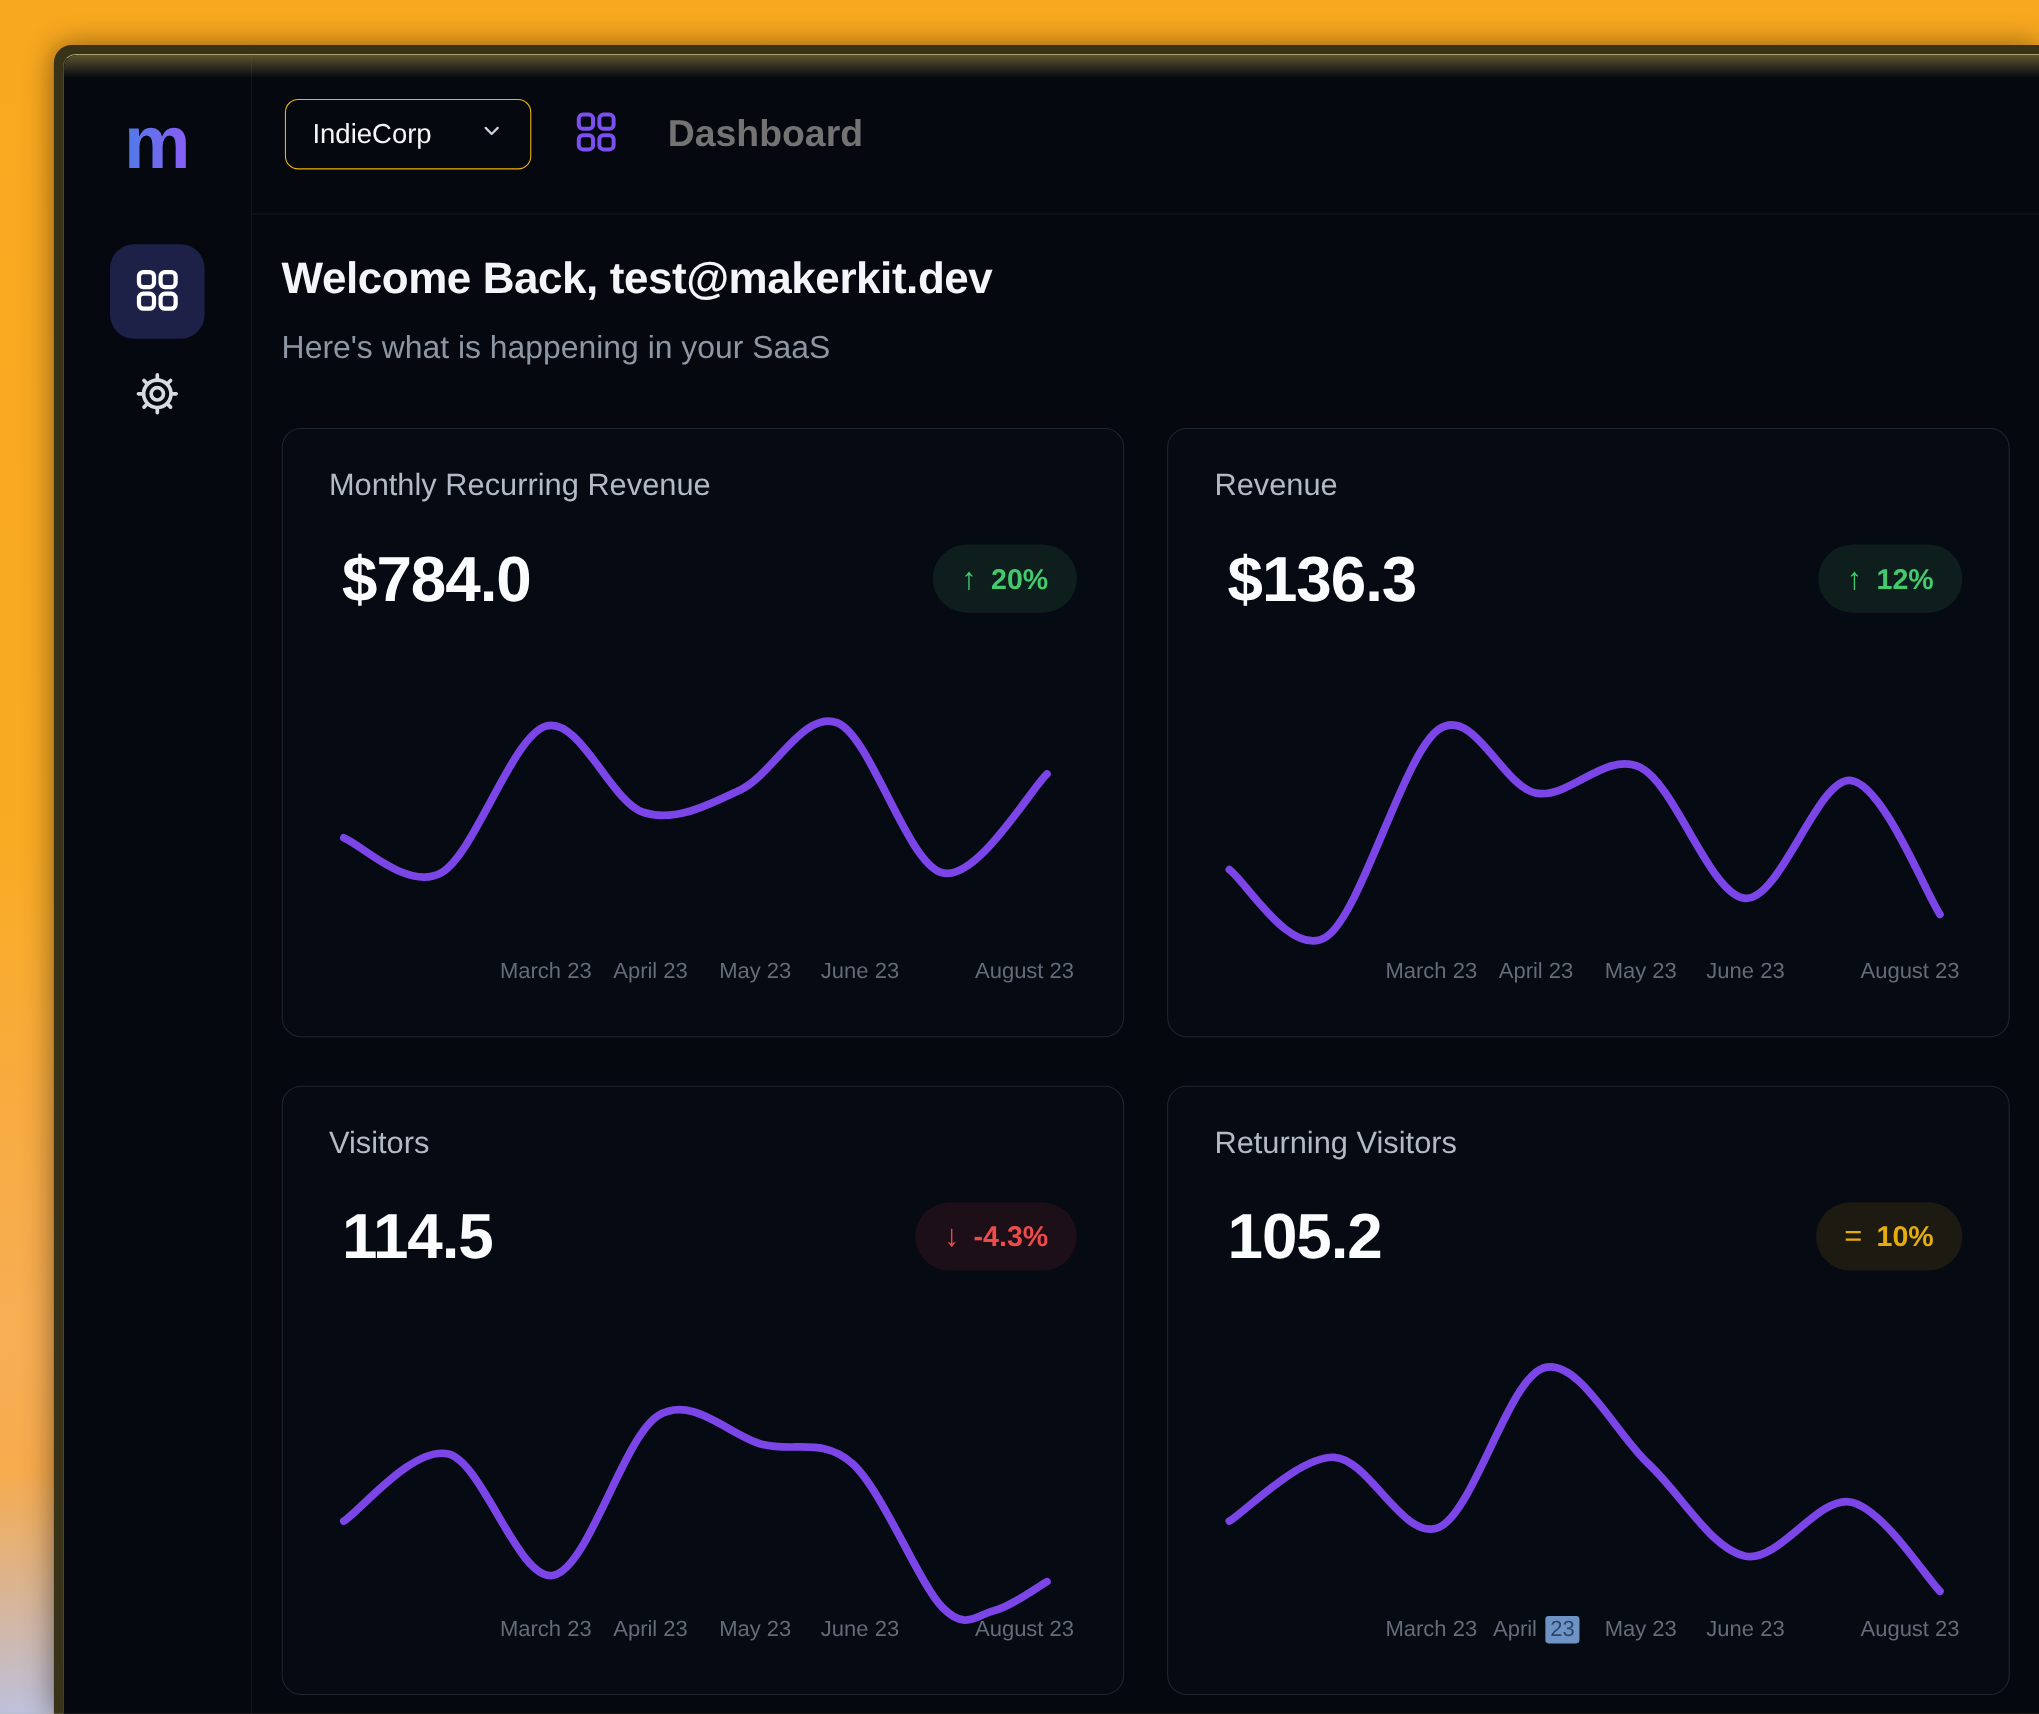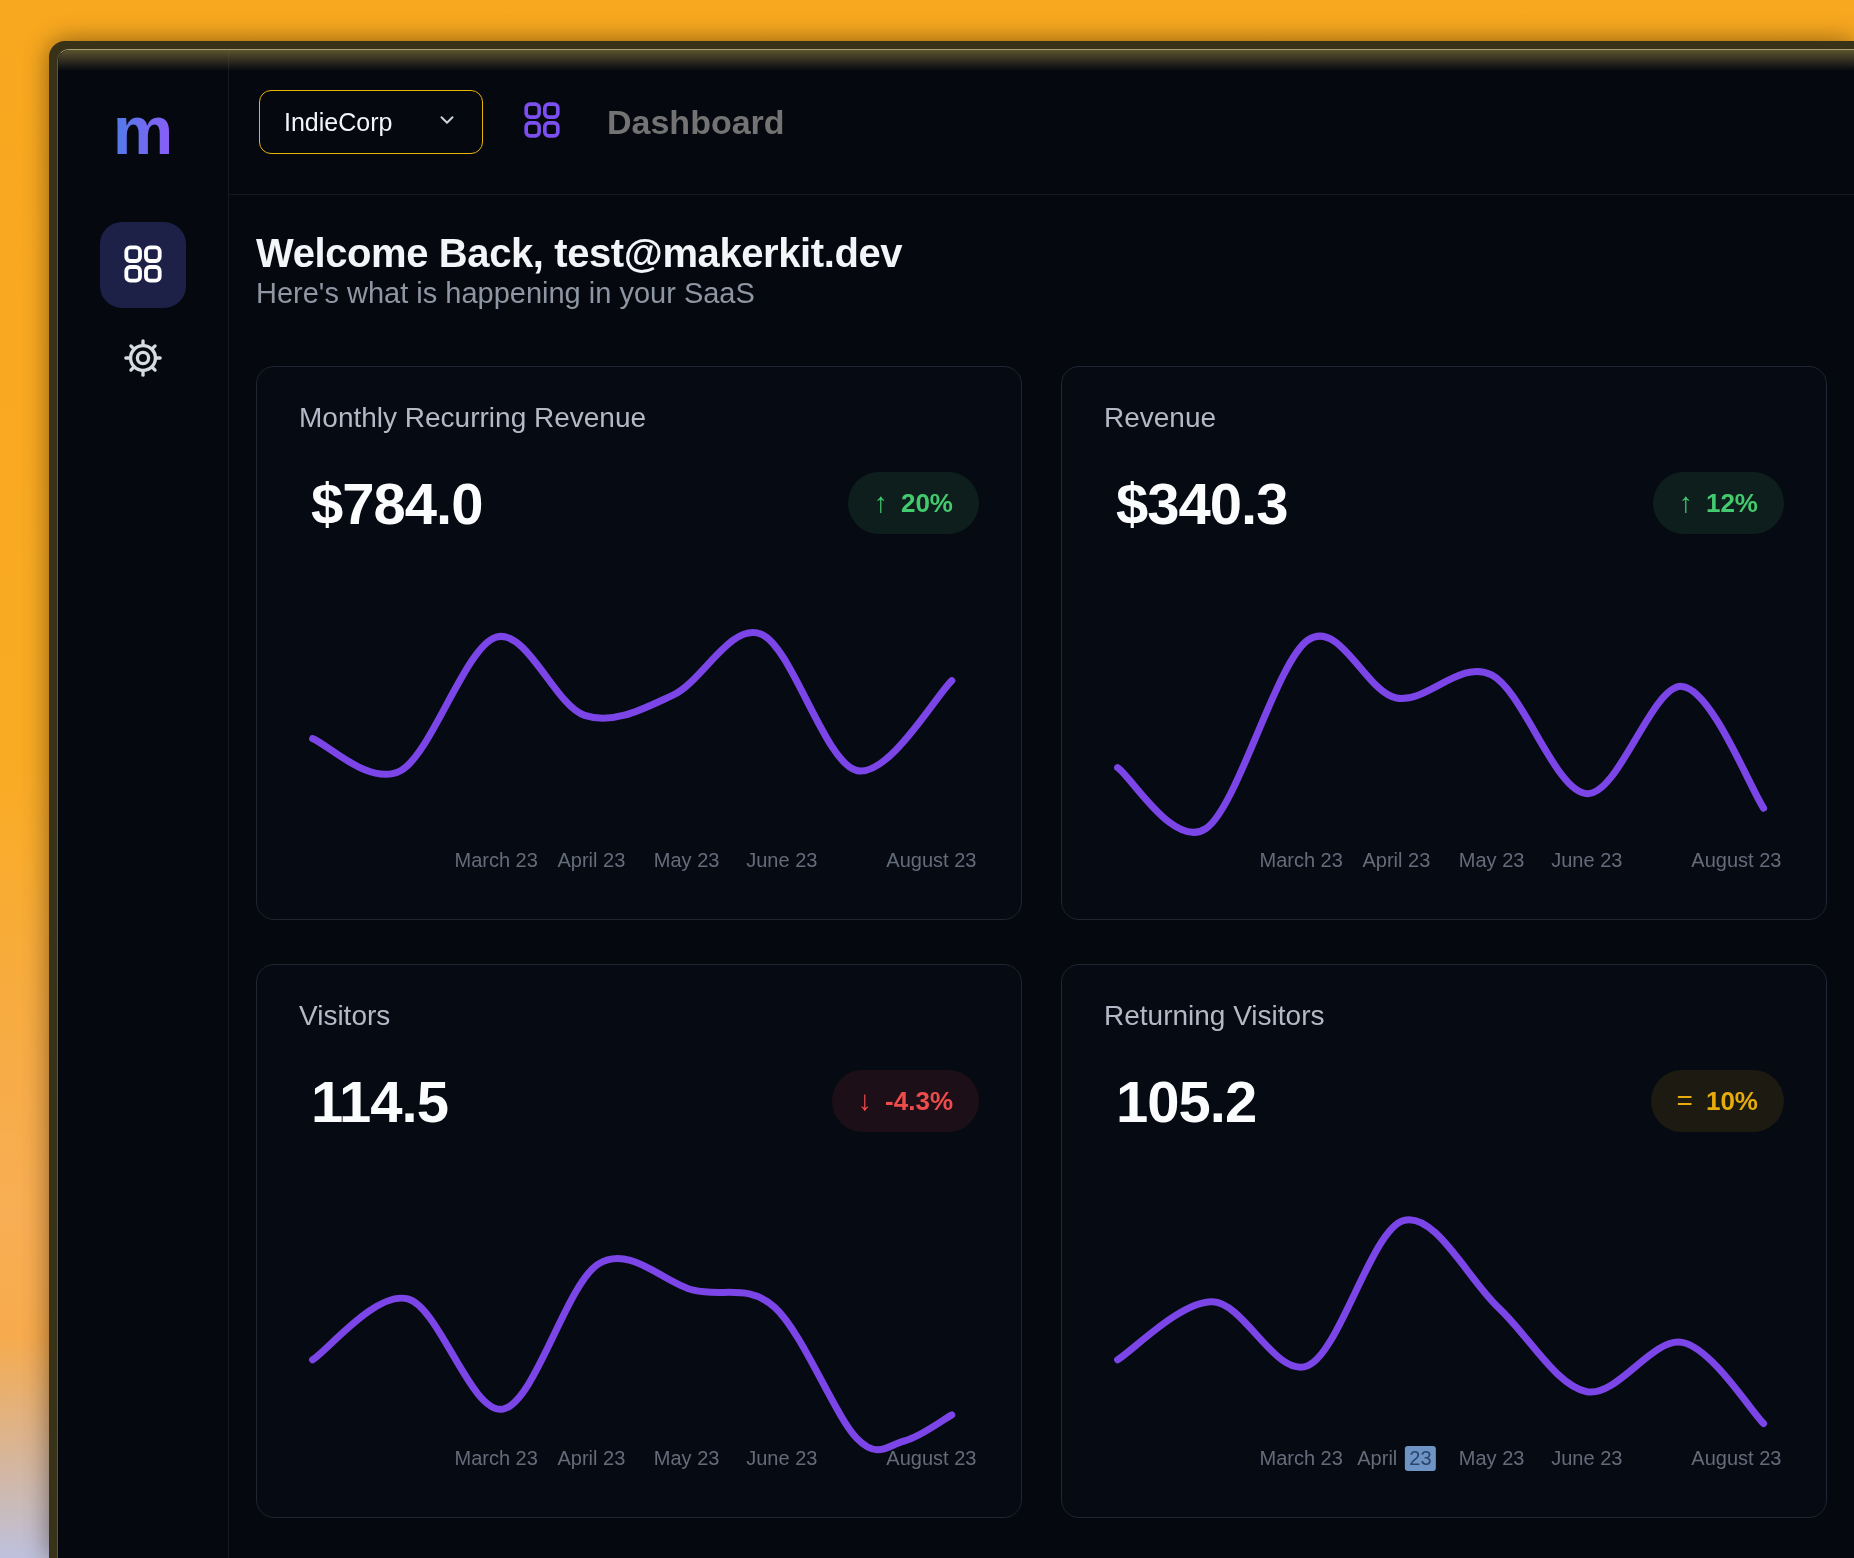--- a/index.html
+++ b/index.html
@@ -30,21 +30,21 @@
   .main{flex:1;display:flex;flex-direction:column;min-width:0;}
   .app-header{height:144px;flex:none;display:flex;align-items:center;gap:40px;
     padding-left:30px;border-bottom:1px solid rgba(255,255,255,.07);}
   .team-btn{display:flex;align-items:center;justify-content:space-between;min-width:224px;height:64px;
     padding:0 24px;background:transparent;border:1px solid #eab308;border-radius:12px;cursor:pointer;
     color:#f3f5f8;font-size:25px;font-weight:500;font-family:inherit;gap:30px;}
   .page-head{display:flex;align-items:center;gap:20px;color:#7c4ff0;}
   .page-title{font-size:34px;font-weight:600;color:#737373;margin-left:26px;}
   .content{padding:36px 27px 0 27px;}
   .welcome-title{margin:0;font-size:40px;font-weight:700;color:#f3f5f9;letter-spacing:-.4px;}
-  .welcome-subtitle{margin:1px 0 0;font-size:29px;font-weight:400;color:#8e96a3;}
+  .welcome-subtitle{margin:24px 0 0;font-size:29px;font-weight:400;color:#8e96a3;}
   
   .cards{margin-top:56px;display:grid;grid-template-columns:1fr 1fr;column-gap:39px;row-gap:44px;
     grid-auto-rows:554px;}
   .card{box-sizing:border-box;background:#060a12;border:1px solid #1f2531;border-radius:18px;
     padding:36px 42px 38px;display:flex;flex-direction:column;}
   .card-title{font-size:28px;font-weight:500;color:#b3bac6;line-height:30px;}
   .value-row{margin-top:38px;height:64px;display:flex;align-items:center;justify-content:space-between;margin-left:12px;}
   .metric-value{font-size:58px;font-weight:700;color:#fbfcfe;letter-spacing:-1px;}
   .badge{display:flex;align-items:center;gap:13px;height:62px;padding:0 26px;border-radius:999px;
     font-size:26px;font-weight:600;}
@@ -144,21 +144,21 @@
               <span class="x-label" style="left: 29%;">March 23</span>
               <span class="x-label" style="left: 43%;">April 23</span>
               <span class="x-label" style="left: 57%;">May 23</span>
               <span class="x-label" style="left: 71%;">June 23</span>
               <span class="x-label" style="left: 93%;">August 23</span>
             </div>
   </article>
           <article class="card">
     <div class="card-title">Revenue</div>
     <div class="value-row">
-      <div class="metric-value">$340.3</div>
+      <div class="metric-value">$136.3</div>
       <div class="badge green">
         <span class="t-icon">↑</span>
         <span>12%</span>
       </div>
     </div>
     <div class="chart">
       <svg viewBox="0 0 100 100" preserveAspectRatio="none">
         <path fill="none" stroke-width="7" stroke-linecap="round" stroke-linejoin="round" vector-effect="non-scaling-stroke" d="M 2 74 C 4.166666666666666 77.5, 10.333333333333332 102.33333333333333, 15 95 C 19.666666666666668 87.66666666666667, 25.333333333333332 37.5, 30 30 C 34.666666666666664 22.5, 38.5 48, 43 50 C 47.5 52, 52.333333333333336 36.5, 57 42 C 61.666666666666664 47.5, 66.33333333333333 82.33333333333333, 71 83 C 75.66666666666667 83.66666666666667, 80.66666666666667 45.166666666666664, 85 46 C 89.33333333333333 46.833333333333336, 95 81, 97 88" stroke="#7b45e8"></path>
       </svg>
     </div>

